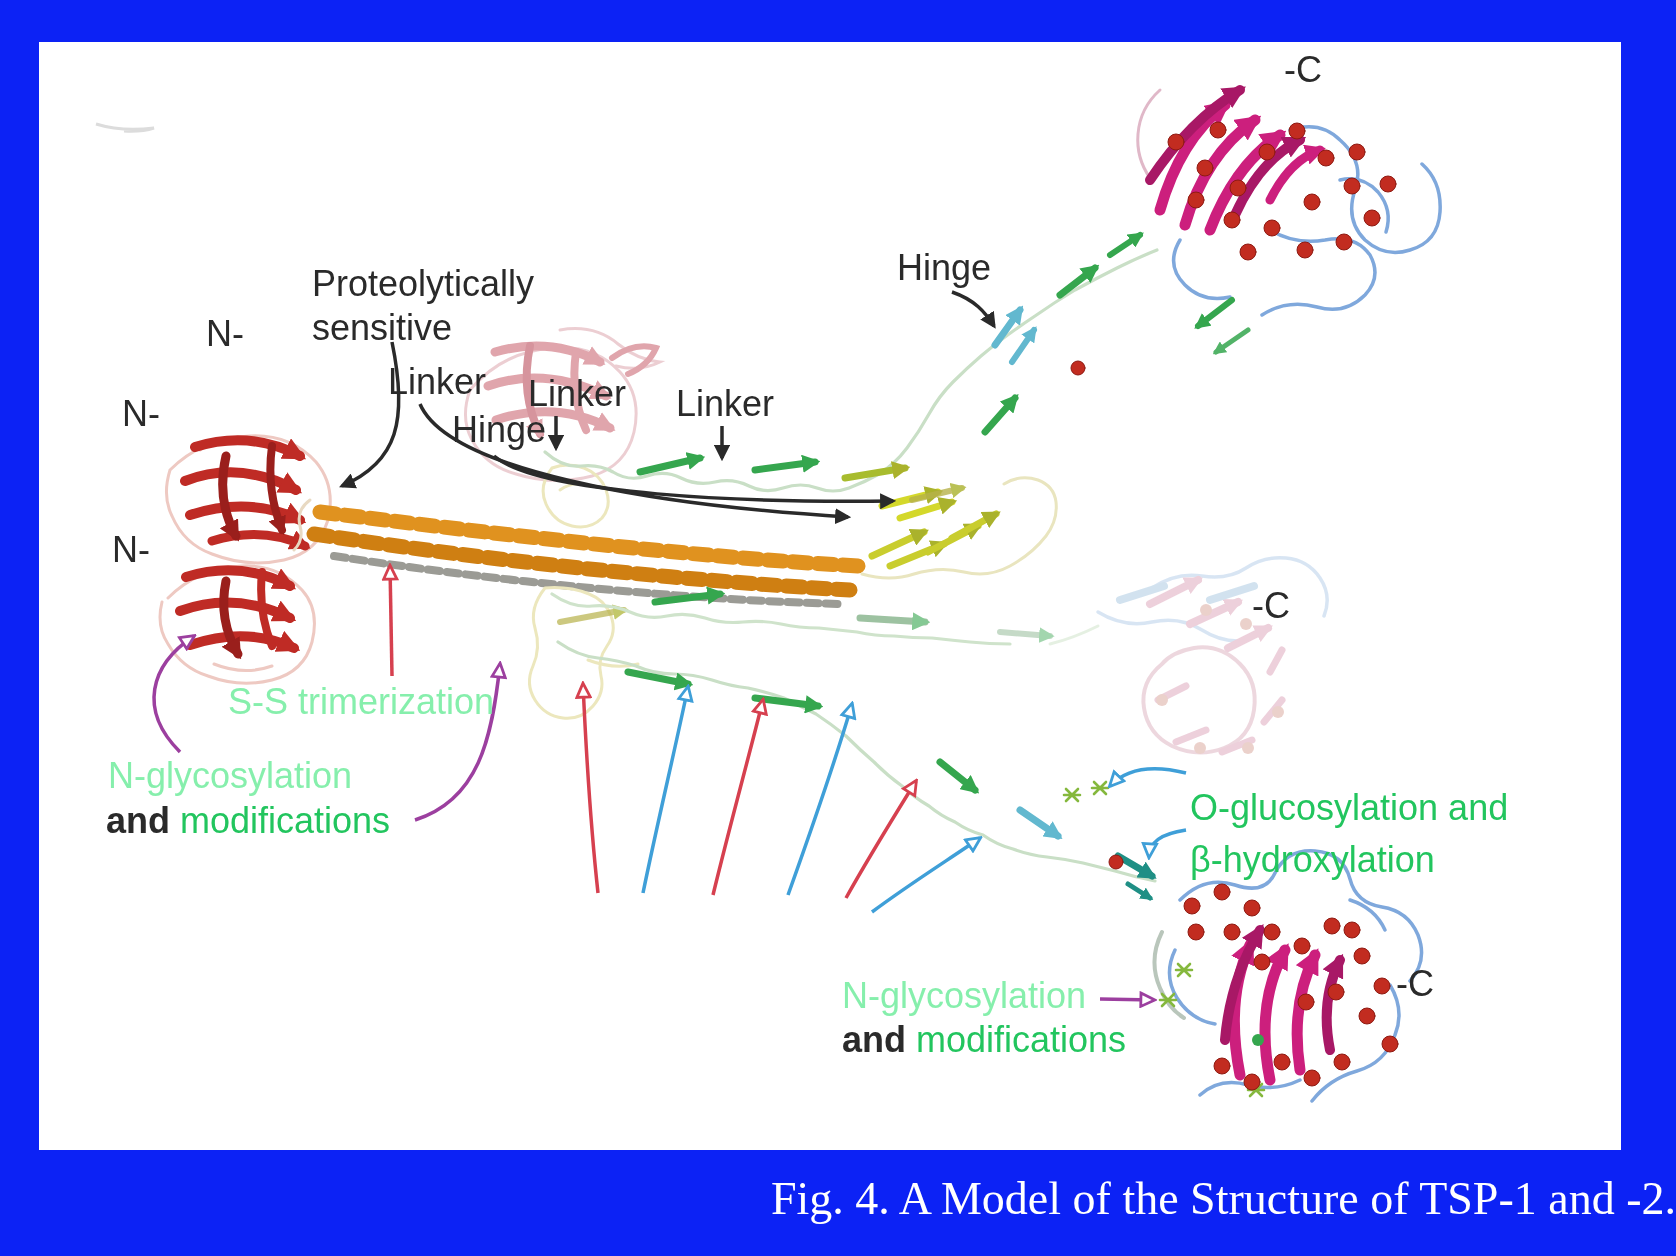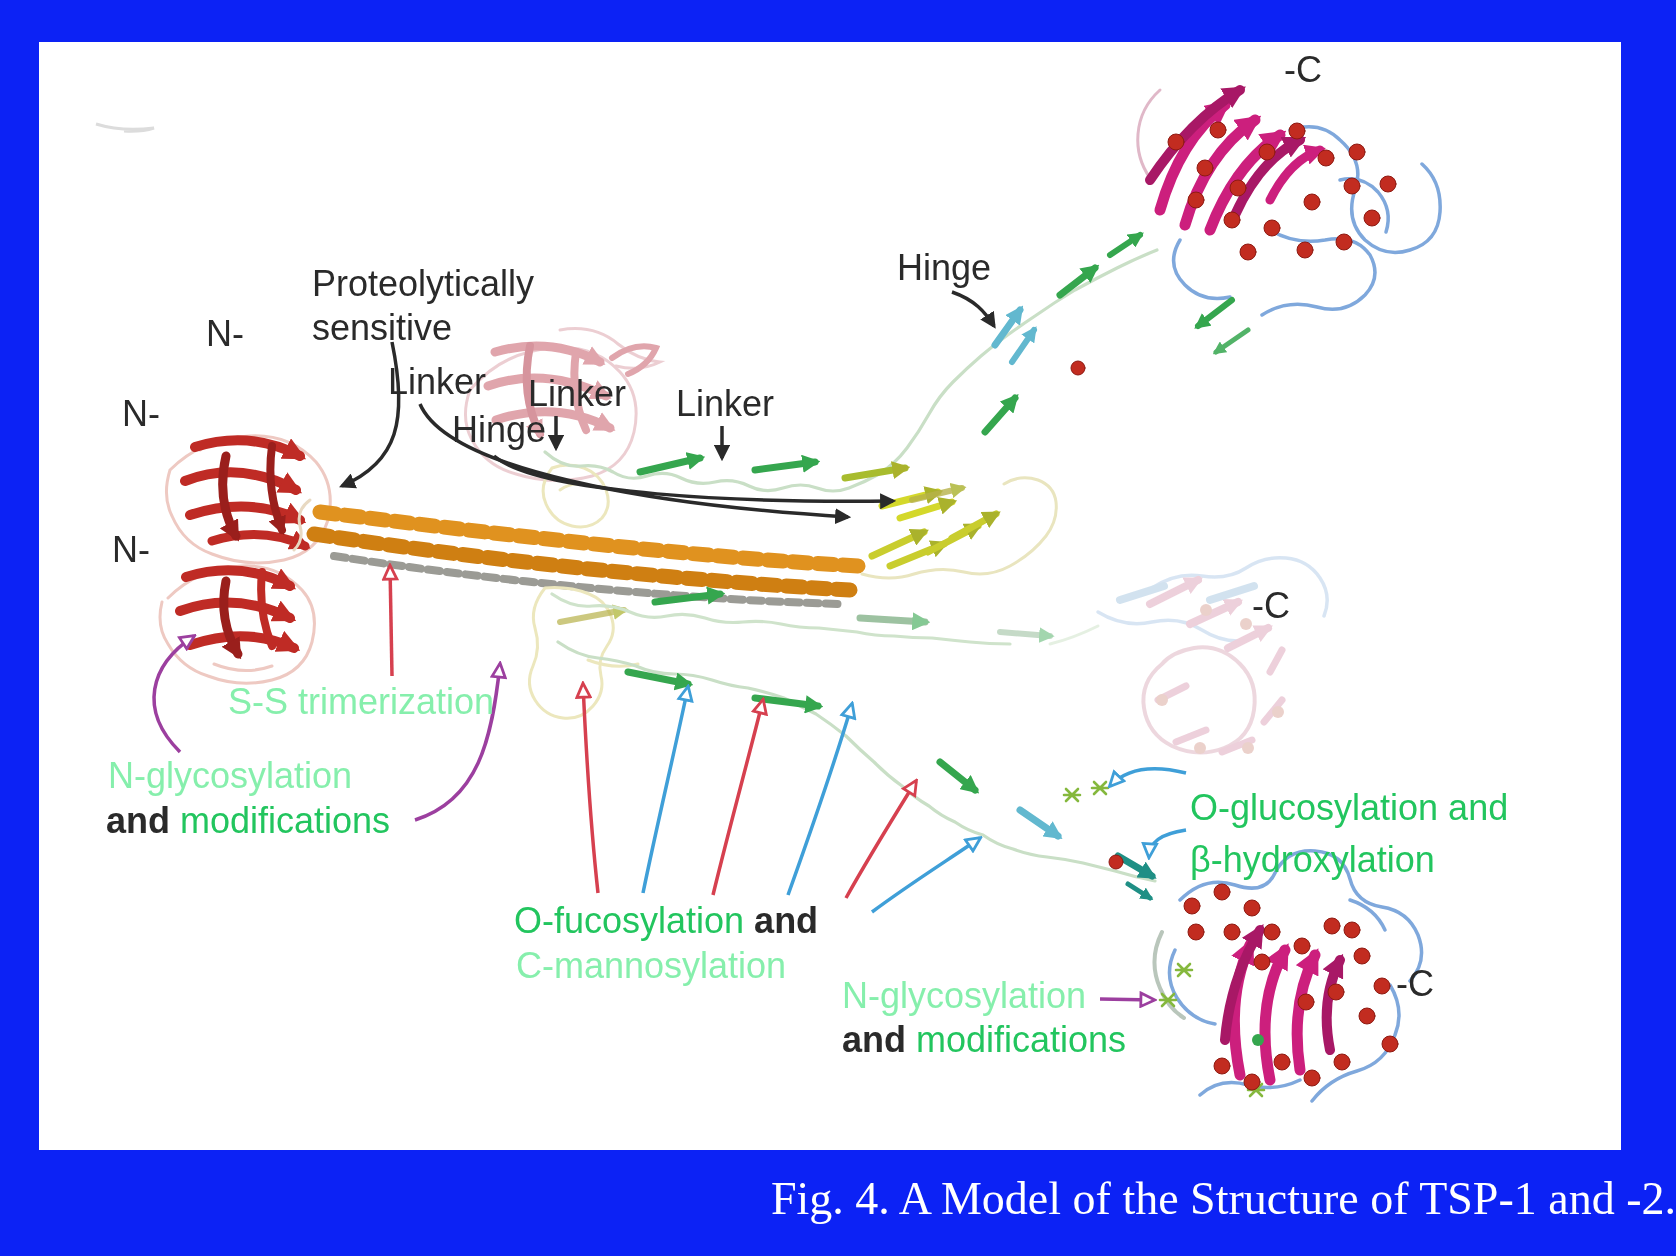--- a/index.html
+++ b/index.html
@@ -301,22 +301,20 @@
   <div class="lbl" style="left:388px;top:360px;">Linker</div>
   <div class="lbl" style="left:452px;top:408px;">Hinge</div>
   <div class="lbl" style="left:528px;top:372px;">Linker</div>
   <div class="lbl" style="left:676px;top:382px;">Linker</div>
 
   <div class="lbl r" style="left:228px;top:680px;">S-S trimerization</div>
 
   <div class="lbl r" style="left:108px;top:754px;">N-glycosylation</div>
   <div class="lbl" style="left:106px;top:799px;"><span class="k">and </span><span class="b">modifications</span></div>
 
-  <div class="lbl" style="left:514px;top:899px;"><span class="b">O-fucosylation</span><span class="k"> and</span></div>
-  <div class="lbl r" style="left:516px;top:944px;">C-mannosylation</div>
 
   <div class="lbl b" style="left:1190px;top:754px;">O-glucosylation and</div>
   <div class="lbl b" style="left:1190px;top:806px;">β-hydroxylation</div>
 
   <div class="lbl r" style="left:842px;top:974px;">N-glycosylation</div>
   <div class="lbl" style="left:842px;top:1018px;"><span class="k">and </span><span class="b">modifications</span></div>
 
   <div class="lbl" style="left:1252px;top:584px;">-C</div>
   <div class="lbl" style="left:1396px;top:962px;">-C</div>
 

